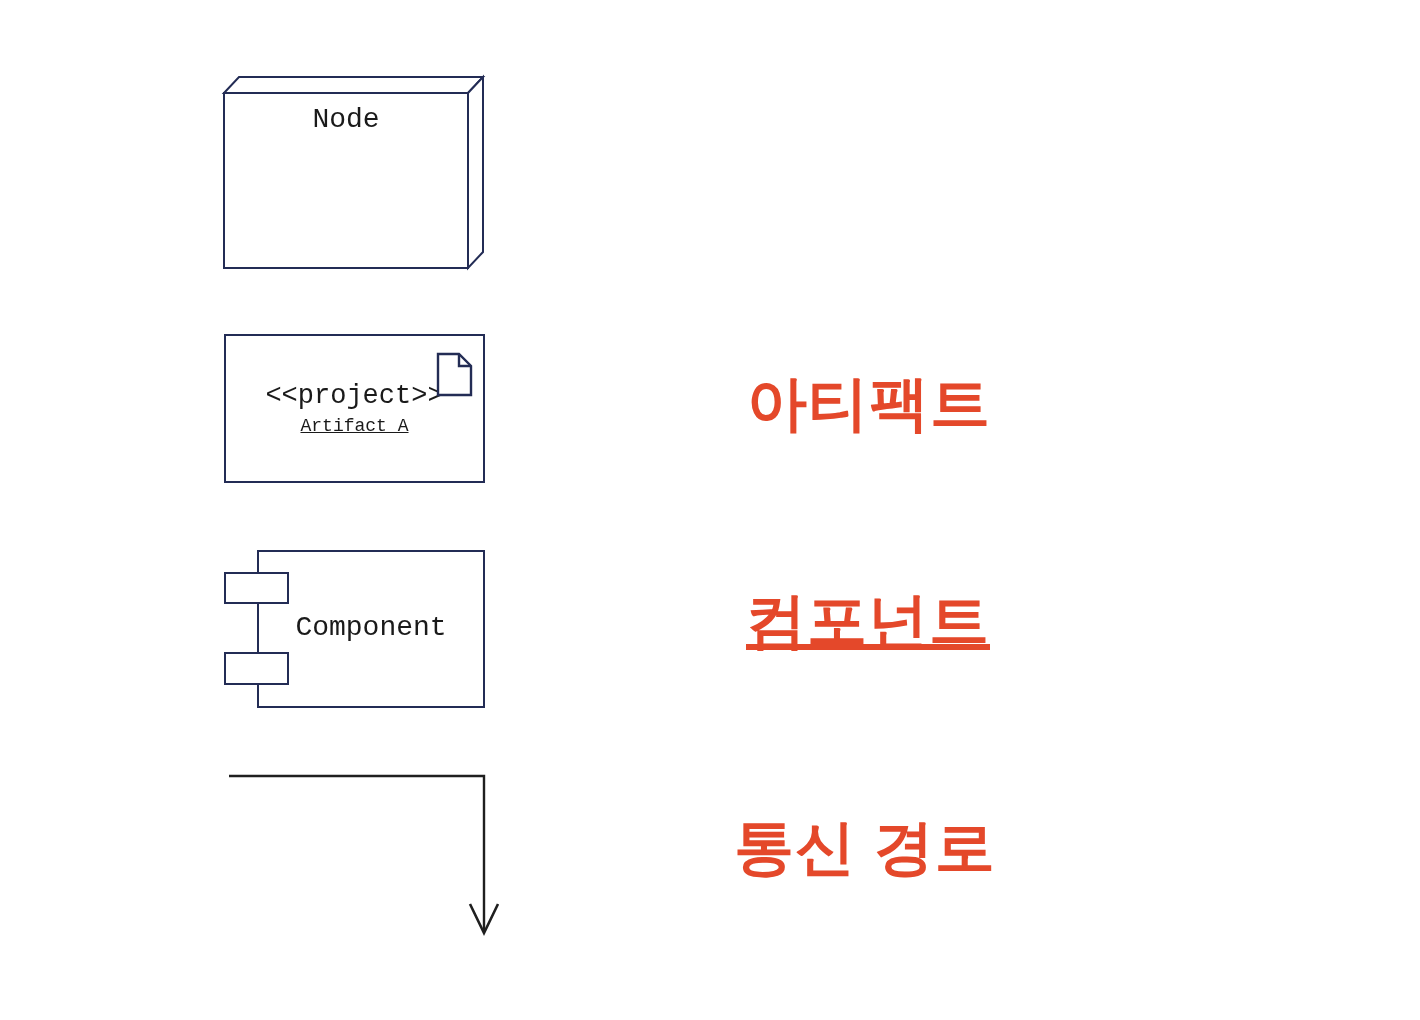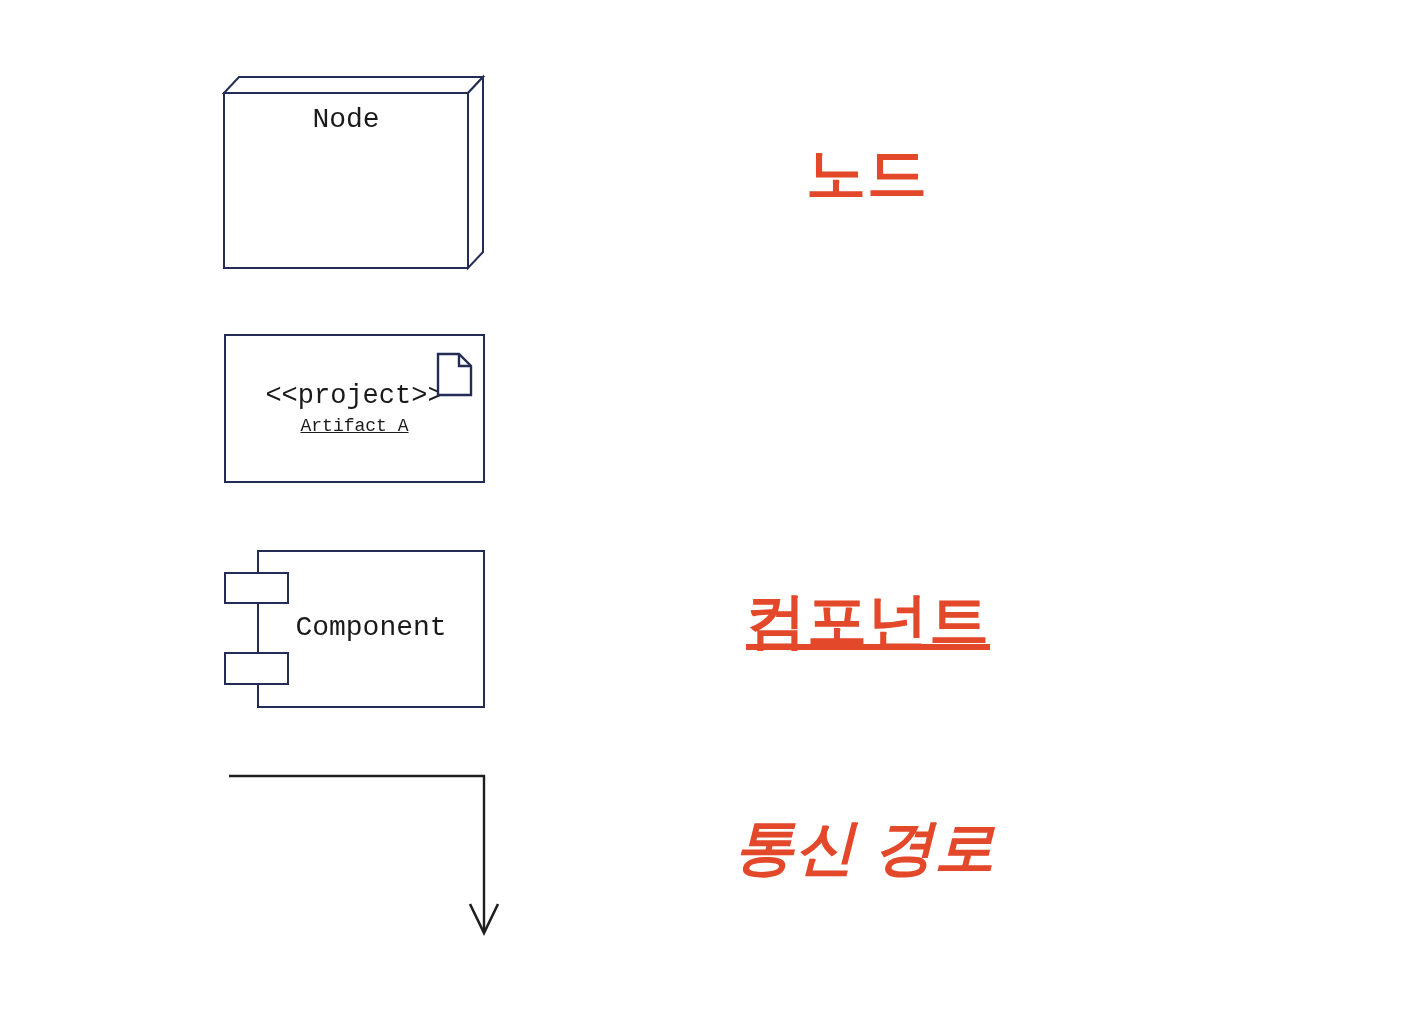--- a/index.html
+++ b/index.html
@@ -80,44 +80,44 @@
   <svg class="abs" style="left:218px; top:70px;" width="272" height="206">
 
     <polygon points="6,23 21,7 265,7 250,23" fill="#ffffff" stroke="#232c55" stroke-width="2" stroke-linejoin="miter"></polygon>
 
     <polygon points="250,23 265,7 265,182 250,198" fill="#ffffff" stroke="#232c55" stroke-width="2" stroke-linejoin="miter"></polygon>
 
     <rect x="6" y="23" width="244" height="175" fill="#ffffff" stroke="#232c55" stroke-width="2"></rect>
   </svg>
   <div class="abs shape-text" style="left:224px; top:104px; width:244px;">Node</div>
 
-  <div class="abs legend-label" style="left:806px; top:142px;">노드</div>
 
   <div class="abs artifact-box" style="left:224px; top:334px; width:261px; height:149px;">
     <div class="artifact-text-wrap">
       <div class="artifact-line shape-text" style="font-size:27px;">&lt;&lt;project&gt;&gt;</div>
       <div class="artifact-line shape-text underlined" style="font-size:18px;">Artifact A</div>
     </div>
   </div>
 
   <svg class="abs" style="left:436px; top:352px;" width="38" height="46">
     <polygon points="2,2 23,2 35,14 35,43 2,43" fill="#ffffff" stroke="#232c55" stroke-width="2.4" stroke-linejoin="miter"></polygon>
     <polyline points="23,2 23,14 35,14" fill="none" stroke="#232c55" stroke-width="2.4"></polyline>
   </svg>
 
+  <div class="abs legend-label" style="left:747px; top:372px;">아티팩트</div>
 
   <div class="abs component-main" style="left:257px; top:550px; width:228px; height:158px;"></div>
   <div class="abs component-port" style="left:224px; top:572px; width:65px; height:32px;"></div>
   <div class="abs component-port" style="left:224px; top:652px; width:65px; height:33px;"></div>
   <div class="component-label-wrap">
     <span class="shape-text">Component</span>
   </div>
 
   <div class="abs legend-label" style="left:746px; top:589px;text-decoration:underline;">컴포넌트</div>
 
   <svg class="abs" style="left:225px; top:768px;" width="285" height="180">
     <polyline points="4,8 259,8 259,164" fill="none" stroke="#1f1f1f" stroke-width="2.4"></polyline>
     <polyline points="245,136 259,165 273,136" fill="none" stroke="#1f1f1f" stroke-width="2.6"></polyline>
   </svg>
 
-  <div class="abs legend-label" style="left:734px; top:816px;font-style:italic;">통신 경로</div>
+  <div class="abs legend-label" style="left:734px; top:816px;">통신 경로</div>
 
 </div>
 
 </body></html>

